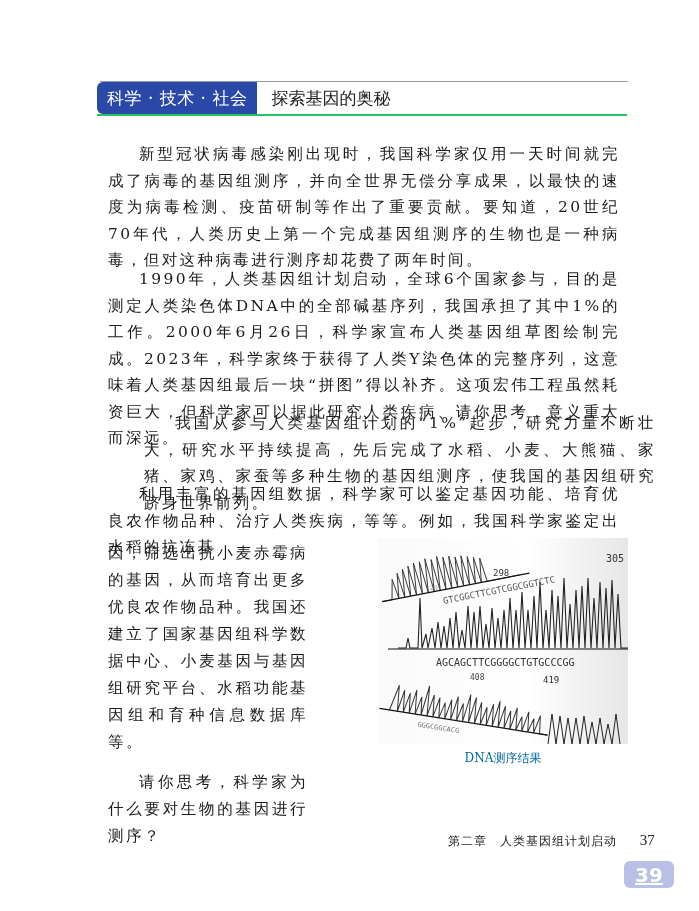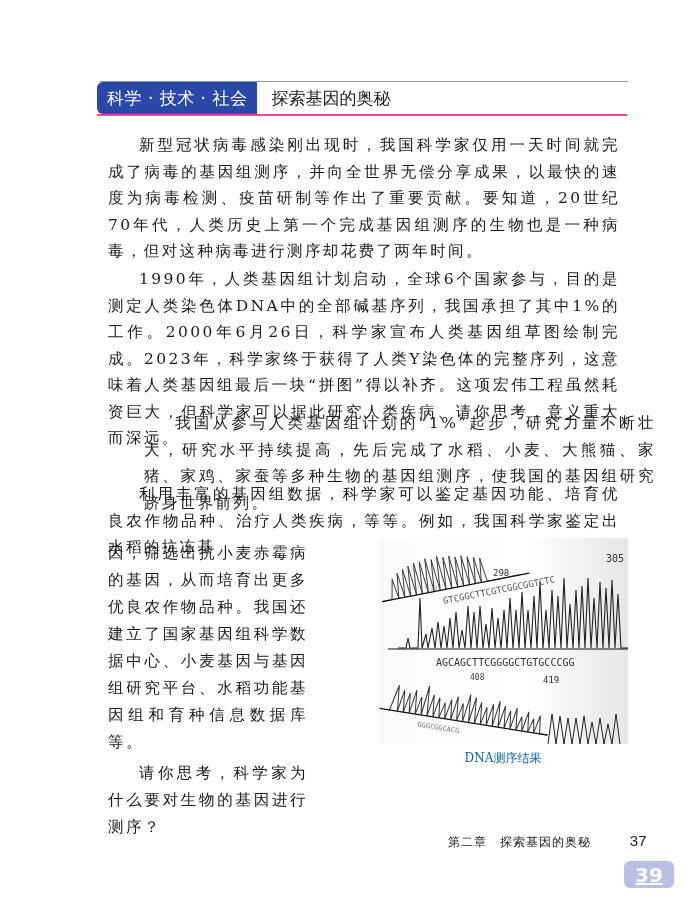--- a/index.html
+++ b/index.html
@@ -6,58 +6,58 @@
     body {
       width: 699px; height: 911px; background: #ffffff; position: relative; overflow: hidden;
       font-family: "DejaVu Serif", "Liberation Serif", serif; color: #1a1a1a;
     }
     .topline {
       position: absolute; left: 100px; top: 81px; width: 528px; height: 1px; background: #9a9a9a;
     }
     .header {
       position: absolute; left: 97px; top: 82px; width: 530px; height: 32px;
       display: flex; align-items: center;
-      border-bottom: 2px solid #ec4899;
+      border-bottom: 2px solid #22c55e;
     }
     .header .tag {
       background: #2a48a8; color: #fff; height: 32px; display: flex; align-items: center;
       padding: 0 10px 0 10px; font-family: "DejaVu Sans", "Liberation Sans", sans-serif;
       font-size: 17px; border-radius: 6px 0 0 6px; letter-spacing: 0.5px;
     }
     .header .title {
       margin-left: 14px; font-family: Liberation Mono, monospace; font-size: 17px; color: #222;
     }
     .body-text {
       position: absolute; left: 108px; width: 512px; font-size: 15.5px; line-height: 26.5px;
       letter-spacing: 2.4px; text-align: justify; text-align-last: left;
     }
     .body-text p { margin: 0; text-indent: 2em; }
-    .p1 { top: 132px; }
+    .p1 { top: 141px; }
     .p2 { top: 266px; }
     .p3 { top: 410px; margin-left: 36px; }
     .p4 { top: 481px; }
     .wrap-text {
       position: absolute; left: 108px; top: 540px; width: 200px; font-size: 15.5px; line-height: 27px;
       letter-spacing: 2.4px; text-align: justify;
     }
     .wrap-text p { margin: 0; }
-    .wrap-text p.indent { text-indent: 2em; margin-top: 4px; }
+    .wrap-text p.indent { text-indent: 2em; margin-top: 12px; font-family: Liberation Serif, serif; }
     .figure {
       position: absolute; left: 378px; top: 538px; width: 250px; height: 206px; overflow: hidden;
       background: linear-gradient(90deg, #fafafa 0%, #ffffff 60%, #e6e6e6 100%);
     }
     .figure svg { display: block; }
     .caption {
       position: absolute; left: 378px; top: 750px; width: 250px; text-align: center;
       font-size: 12px; color: #0369a1;
     }
     .footer {
       position: absolute; left: 448px; top: 832px; font-size: 12px; color: #222; letter-spacing: 1px;
     }
-    .footer .pg { font-family: Liberation Sans, sans-serif; font-size: 15px; margin-left: 34px; letter-spacing: 0; }
+    .footer .pg { font-family: Liberation Serif, serif; font-size: 15px; margin-left: 18px; letter-spacing: 0; }
     .badge {
       position: absolute; left: 624px; top: 861px; width: 50px; height: 27px; border-radius: 6px;
       background: #b8c0e6; color: #ffffff; font-family: "DejaVu Sans", "Liberation Sans", sans-serif;
       font-size: 20px; font-weight: bold; display: flex; align-items: center; justify-content: center; text-decoration: underline;
     }
   </style>
 </head>
 <body>
 
 <div class="topline"></div>
@@ -106,16 +106,16 @@
       <polyline fill="none" stroke="#333" stroke-width="1" points="10,190 16,164 18,190 22,168 24,190 28,170 30,190 34,166 36,190 40,172 42,190 46,160 48,190 52,168 54,190 58,170 60,190 64,174 66,190 70,170 72,190 76,166 78,190 82,172 84,190 88,162 90,190 94,164 96,190 100,168 102,190 106,172 108,190 112,168 114,190 118,164 120,190 124,168 126,190 130,172 132,190 136,168 138,190 142,176 144,190 148,170 150,190 154,176 156,190 160,172 162,190 170,190"></polyline>
       <line x1="0" y1="190" x2="170" y2="190" stroke="#111" stroke-width="1.2"></line>
       <text x="40" y="202" font-size="7" font-family="DejaVu Sans Mono, monospace" fill="#777">GGGCGGCACG</text>
     </g>
     <polyline fill="none" stroke="#222" stroke-width="1" points="170,206 174,176 178,206 182,178 186,206 190,180 194,206 198,180 202,206 206,178 210,206 214,184 218,206 222,180 226,206 230,186 234,206 238,176 242,206"></polyline>
   </svg>
 </div>
 <div class="caption">DNA测序结果</div>
 
 <div class="footer">
-  <span>第二章　探索基因的奥秘</span>
+  <span>第二章　人类基因组计划启动</span>
   <span class="pg">37</span>
 </div>
 <div class="badge">39</div>
 
 </body></html>

